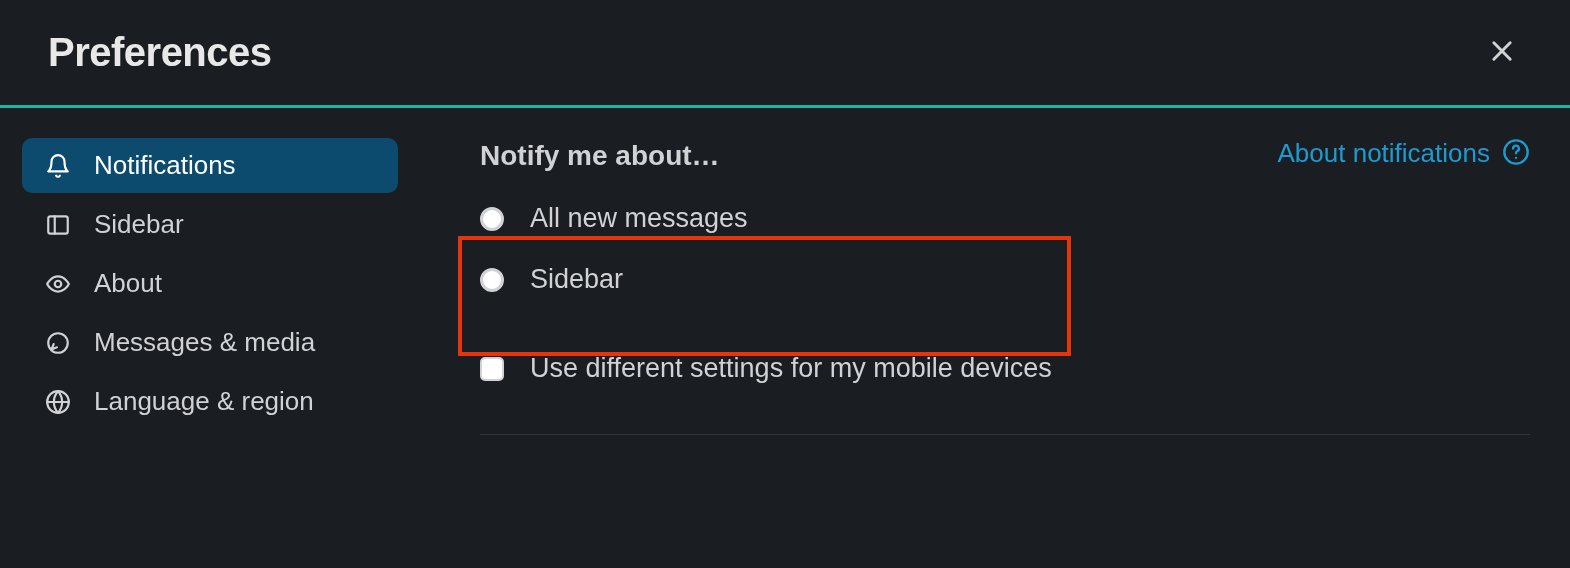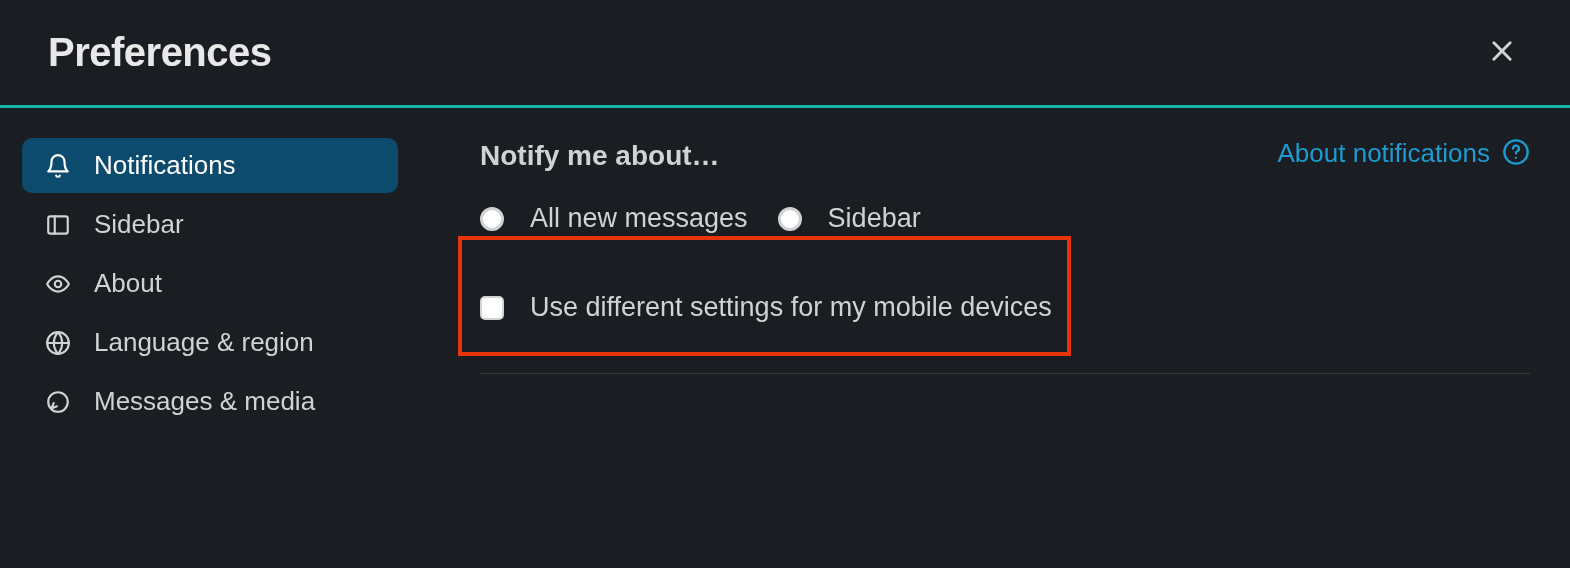--- a/index.html
+++ b/index.html
@@ -91,20 +91,21 @@
       gap: 12px;
       color: #1d9bd1;
       font-size: 26px;
       cursor: pointer;
       text-decoration: none;
       margin-left: 12px;
     }
     .about-link svg { stroke: #1d9bd1; }
     .options {
       display: flex;
+      flex-direction: column;
       gap: 30px;
     }
     .radio-row, .checkbox-row {
       display: flex;
       align-items: center;
       gap: 26px;
       cursor: pointer;
     }
     .radio {
       width: 24px;
@@ -197,36 +198,36 @@
           <path d="M2 12s3.5-7 10-7 10 7 10 7-3.5 7-10 7-10-7-10-7z"></path>
             <circle cx="12" cy="12" r="3"></circle>
         </svg>
       </span>
       <span>About</span>
     </div>
 
     <div class="sidebar-item">
       <span class="icon">
         <svg width="26" height="26" viewBox="0 0 24 24" stroke-width="2" stroke-linecap="round" stroke-linejoin="round">
+          <circle cx="12" cy="12" r="9"></circle>
+            <path d="M8 13l-2 5 5-2"></path>
+        </svg>
+      </span>
+      <span>Messages &amp; media</span>
+    </div>
+
+    <div class="sidebar-item">
+      <span class="icon">
+        <svg width="26" height="26" viewBox="0 0 24 24" stroke-width="2" stroke-linecap="round" stroke-linejoin="round">
           <circle cx="12" cy="12" r="10"></circle>
             <line x1="2" y1="12" x2="22" y2="12"></line>
           <path d="M12 2a15 15 0 0 1 0 20a15 15 0 0 1 0-20z"></path>
         </svg>
       </span>
       <span>Language &amp; region</span>
-    </div>
-
-    <div class="sidebar-item">
-      <span class="icon">
-        <svg width="26" height="26" viewBox="0 0 24 24" stroke-width="2" stroke-linecap="round" stroke-linejoin="round">
-          <circle cx="12" cy="12" r="9"></circle>
-            <path d="M8 13l-2 5 5-2"></path>
-        </svg>
-      </span>
-      <span>Messages &amp; media</span>
     </div>
 
 
   </nav>
 
   <main class="main">
 
     <div class="section-header">
       <div class="section-title">Notify me about…</div>
       <a class="about-link">

